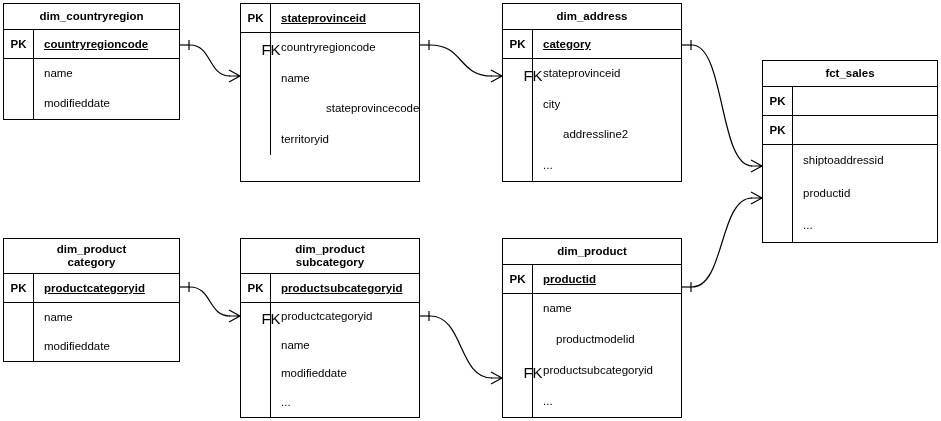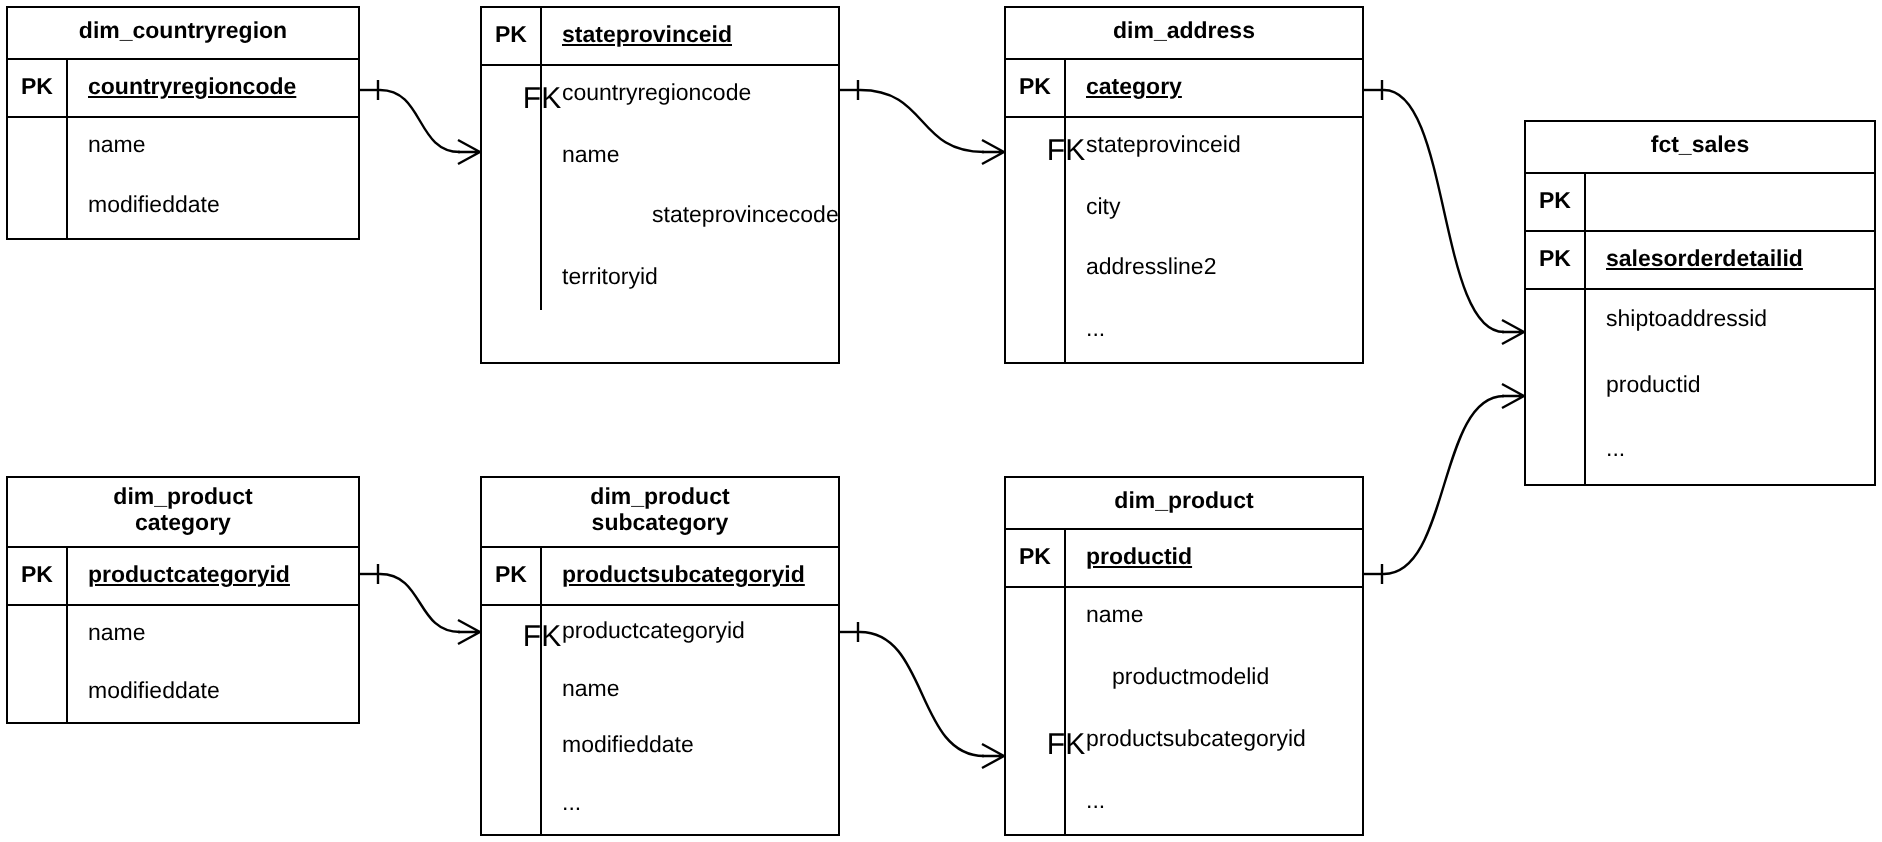--- a/index.html
+++ b/index.html
@@ -108,34 +108,33 @@
         <div class="ent-header" style="height: 26px;">dim_address</div>
         <div class="row sep" style="height: 29px;">
           <div class="key-cell pk">PK</div>
           <div class="attr-cell pkattr">category</div>
         </div>
         <div class="body-block" style="height: 122px;">
           <div class="keycol"></div>
           <div class="attrlist">
             <div class="attrline" style="top: 8.25px;">stateprovinceid</div>
             <div class="attrline" style="top: 38.75px;">city</div>
-            <div class="attrline" style="top: 69.25px;">addressline2</div>
+            <div class="attrline" style="top: 69.25px; margin-left: 20px;">addressline2</div>
             <div class="attrline dots" style="top: 99.75px;">...</div>
           </div>
           <div class="keymark" style="top: 8.25px;">FK</div>
         </div>
       </div>
       <div class="entity" style="left: 762px; top: 60px; width: 176px; height: 183px;">
         <div class="ent-header" style="height: 26px;">fct_sales</div>
         <div class="row sep" style="height: 29px;">
           <div class="key-cell pk">PK</div>
         </div>
         <div class="row sep" style="height: 29px;">
           <div class="key-cell pk">PK</div>
-          <div class="attr-cell pkattr">salesorderdetailid</div>
         </div>
         <div class="body-block" style="height: 97px;">
           <div class="keycol"></div>
           <div class="attrlist">
             <div class="attrline" style="top: 9.16667px;">shiptoaddressid</div>
             <div class="attrline" style="top: 41.5px;">productid</div>
             <div class="attrline dots" style="top: 73.8333px;">...</div>
           </div>
         </div>
       </div>

